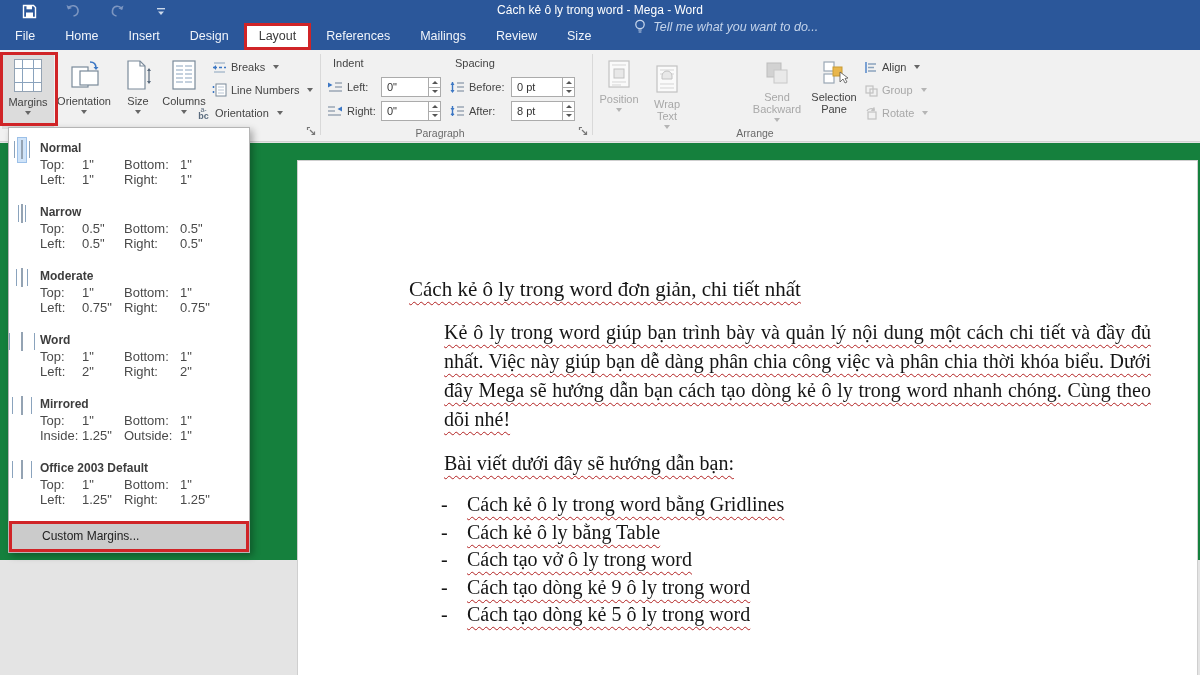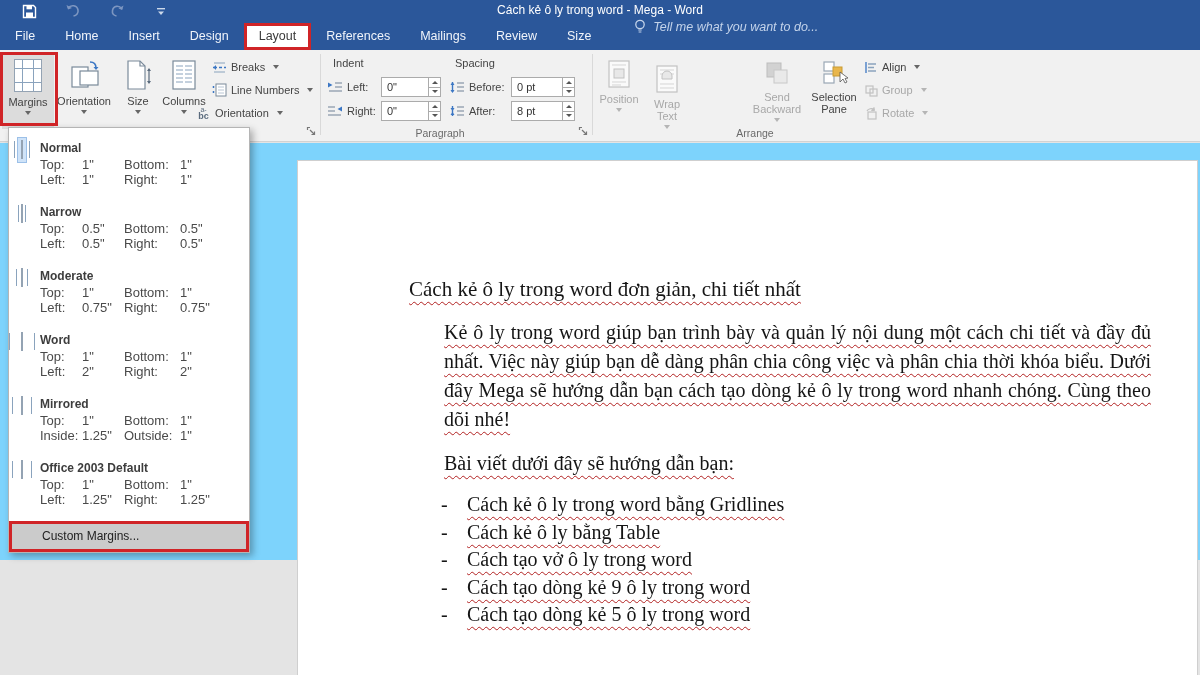--- a/index.html
+++ b/index.html
@@ -68,21 +68,21 @@
 
   
   .dropdown{position:absolute;left:8px;top:127px;width:242px;background:#fff;border:1px solid #b5b5b5;box-shadow:3px 3px 7px rgba(0,0,0,.3);z-index:4;padding-top:5px;}
   .preset{display:flex;align-items:flex-start;padding:4px 6px 4px 8px;height:64px;}
   .preset-text{margin-left:13px;padding-top:1px;}
   .preset-name{font-weight:bold;font-size:12px;color:#3d3d3d;}
   .preset-grid{display:grid;grid-template-columns:42px 42px 56px auto;font-size:13px;color:#4a4a4a;line-height:15px;margin-top:1px;}
   .custom-margins{margin-top:4px;background:#cbcbcb;border:3px solid var(--annotation-red);font-size:12px;color:#222;padding:5px 0 6px 30px;}
 
   
-  .doc-area{position:absolute;left:0;top:143px;width:1200px;height:417px;background:#7dd3fc;}
+  .doc-area{position:absolute;left:0;top:143px;width:1200px;height:417px;background:#15803d;}
   .doc-page{position:absolute;left:297px;top:17px;width:901px;height:515px;background:#fff;border:1px solid #cfcfcf;border-bottom:none;}
   .doc-content{position:absolute;left:111px;top:116px;width:742px;font-family:"Liberation Serif","DejaVu Serif",serif;color:#151515;font-size:20px;}
   .sq{text-decoration:underline;text-decoration-style:wavy;text-decoration-color:var(--squiggle-red);text-decoration-thickness:1px;text-underline-offset:5px;}
   .doc-h1{font-size:21px;font-weight:normal;margin-bottom:16px;}
   .doc-p{line-height:29px;text-align:justify;margin-bottom:15px;margin-left:35px;}
   .doc-intro{margin-bottom:13px;}
   .doc-list{list-style:none;margin-left:32px;}
   .doc-list li{display:flex;line-height:27.5px;}
   .doc-list .dash{width:26px;}
   svg{display:block;}

